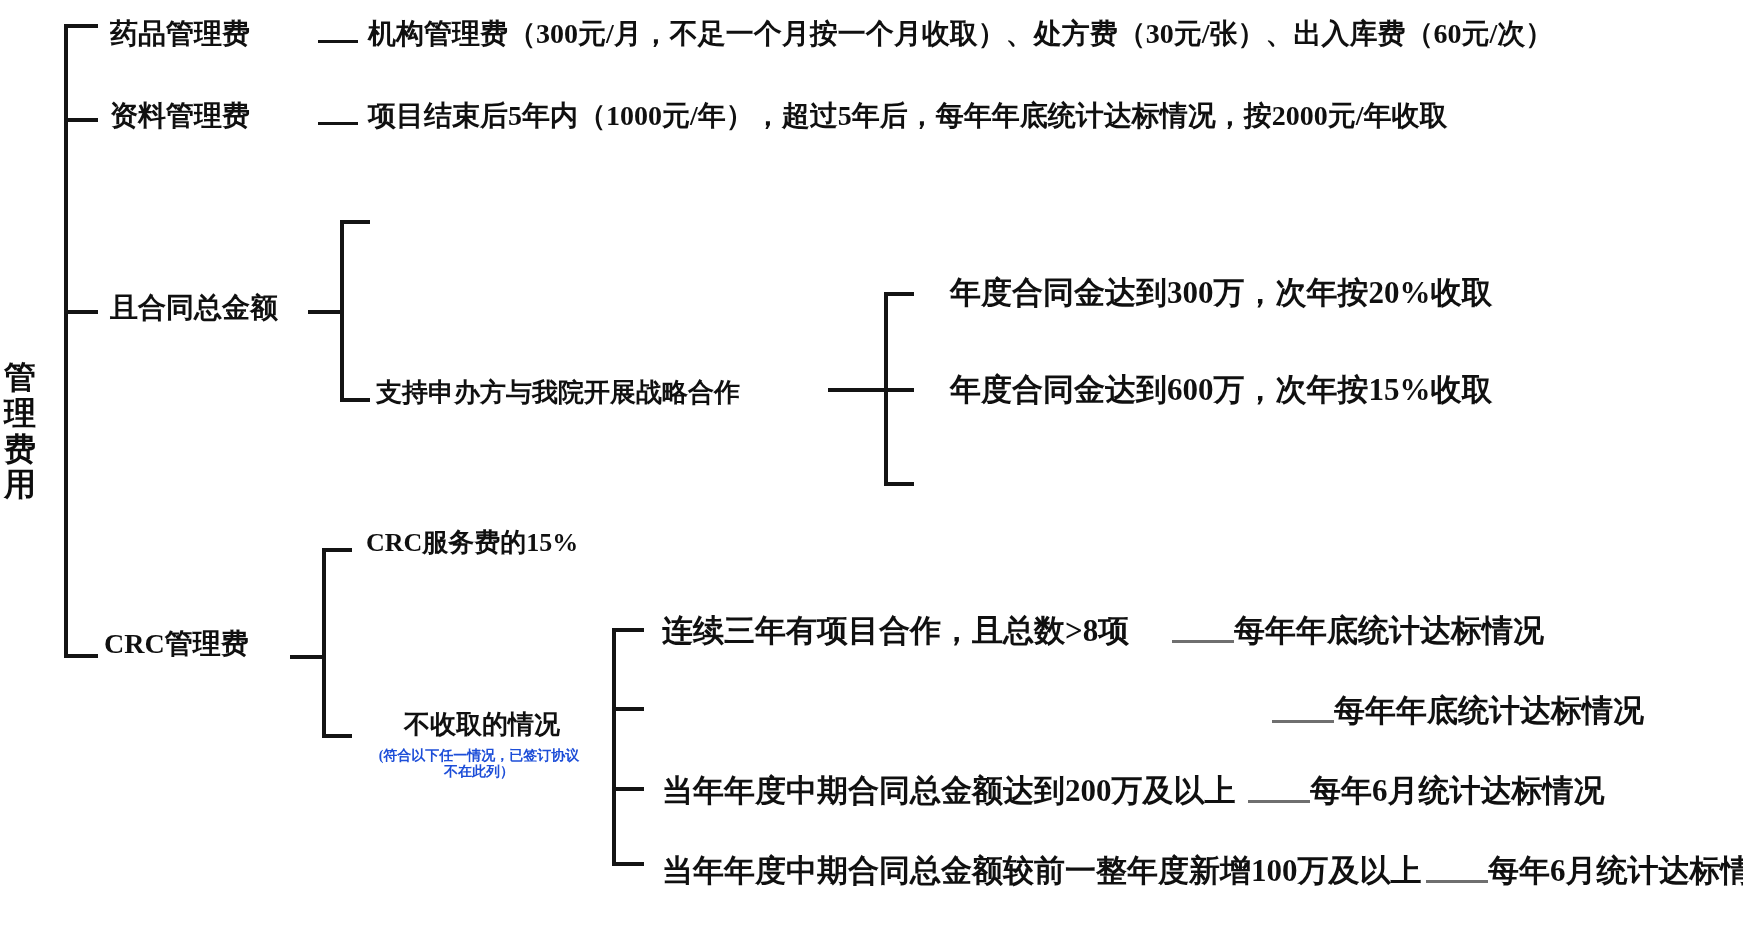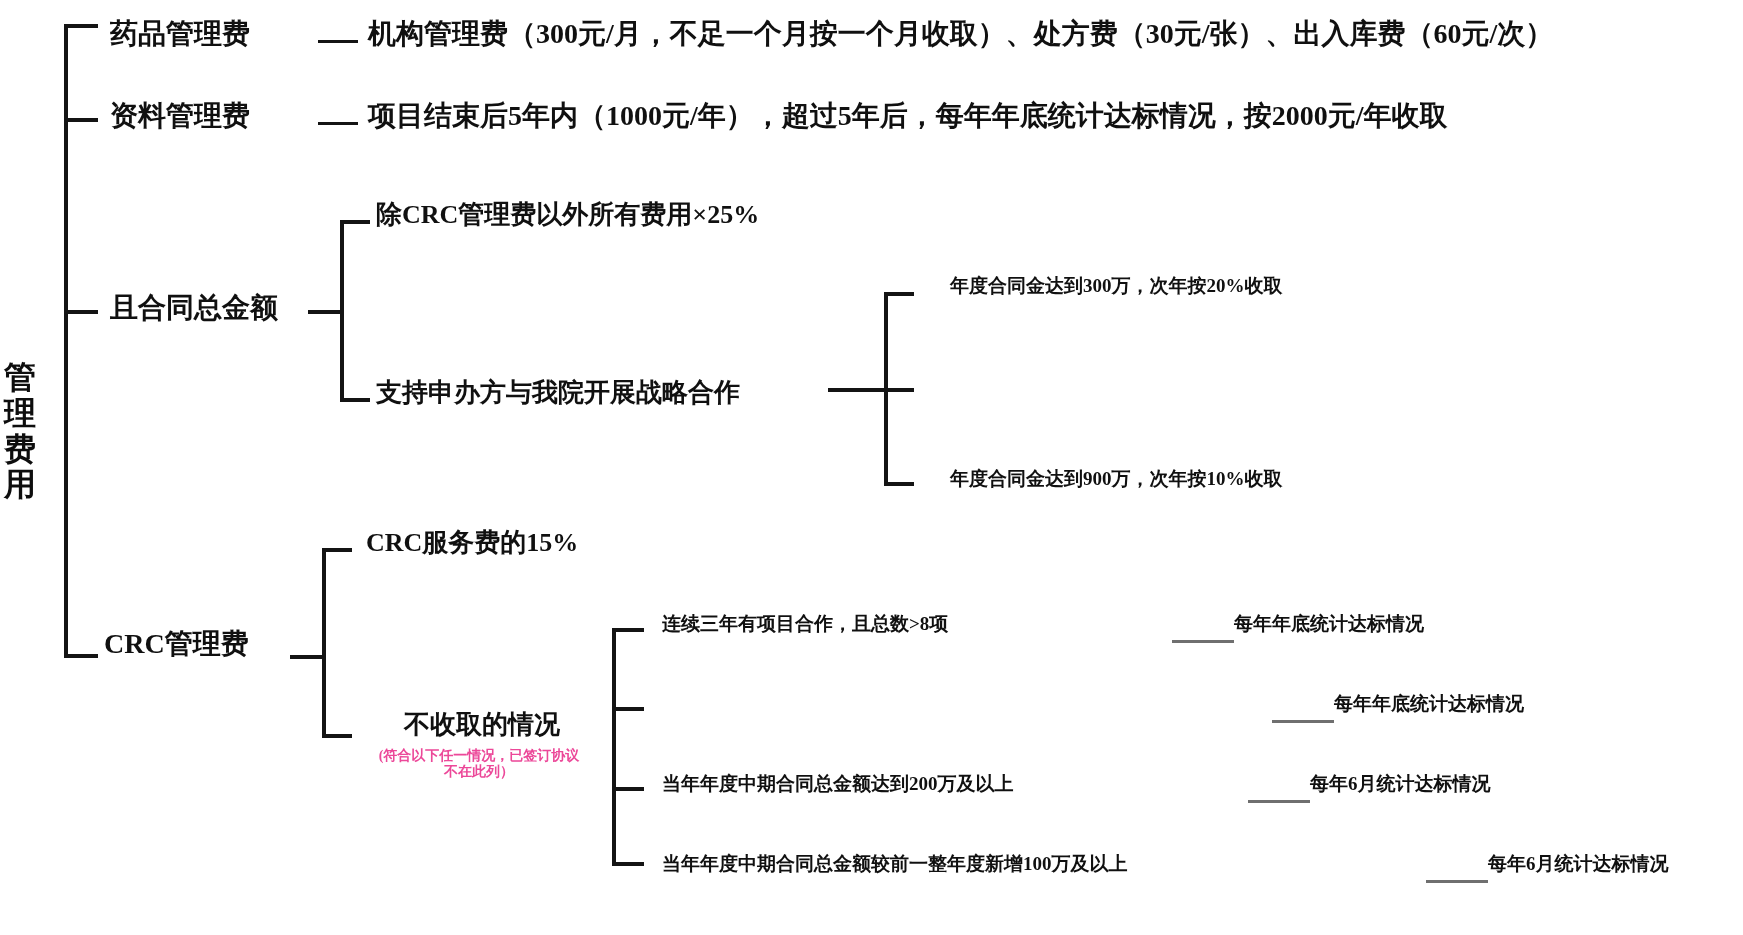--- a/index.html
+++ b/index.html
@@ -58,29 +58,29 @@
   .hline.gray {
     border-top: 3px solid #6f6f6f;
   }
   
   .stub {
     position: absolute;
     border-top: 4px solid #141414;
   }
   .lvl1 { font-size: 28px; }
   .lvl2 { font-size: 26px; }
-  .lvl3 { font-size: 19px; }
+  .lvl3 { font-size: 31px; }
   .small-note {
     position: absolute;
     font-size: 14px;
     font-weight: bold;
     line-height: 1.15;
     text-align: center;
     white-space: pre-line;
-    color: #ec4899;
+    color: #1d4ed8;
   }
 </style>
 </head>
 <body>
 
 <div id="canvas">
 
   <div class="root-label">管理费用</div>
 
   <div class="bracket" style="left:64px; top:24px; width:34px; height:634px;"></div>
@@ -98,30 +98,29 @@
 
   <div class="hline thin" style="left:318px; top:40px; width:40px;"></div>
   <div class="txt lvl1" style="left:368px; top:18px;">机构管理费（300元/月，不足一个月按一个月收取）、处方费（30元/张）、出入库费（60元/次）</div>
 
   <div class="hline thin" style="left:318px; top:122px; width:40px;"></div>
   <div class="txt lvl1" style="left:368px; top:100px;">项目结束后5年内（1000元/年），超过5年后，每年年底统计达标情况，按2000元/年收取</div>
 
   <div class="hline" style="left:308px; top:310px; width:34px;"></div>
   <div class="bracket" style="left:340px; top:220px; width:30px; height:182px;"></div>
 
-  <div class="txt lvl2" style="left:376px; top:200px;">除CRC管理费以外所有费用×25%</div>
 
   <div class="txt lvl2" style="left:376px; top:378px;">支持申办方与我院开展战略合作</div>
 
   <div class="hline" style="left:828px; top:388px; width:58px;"></div>
   <div class="bracket" style="left:884px; top:292px; width:30px; height:194px;"></div>
   <div class="stub" style="left:884px; top:388px; width:30px;"></div>
 
   <div class="txt lvl3" style="left:950px; top:275px;">年度合同金达到300万，次年按20%收取</div>
-  <div class="txt lvl3" style="left:950px; top:468px;">年度合同金达到900万，次年按10%收取</div>
+  <div class="txt lvl3" style="left:950px; top:372px;">年度合同金达到600万，次年按15%收取</div>
 
   <div class="hline" style="left:290px; top:655px; width:34px;"></div>
   <div class="bracket" style="left:322px; top:548px; width:30px; height:190px;"></div>
 
   <div class="txt lvl2" style="left:366px; top:528px;">CRC服务费的15%</div>
 
   <div class="txt lvl2" style="left:388px; top:710px;margin-left:16px;">不收取的情况</div>
   <div class="small-note" style="left:372px; top:748px; width:214px;">(符合以下任一情况，已签订协议不在此列）</div>
 
   <div class="bracket" style="left:612px; top:628px; width:32px; height:238px;"></div>

